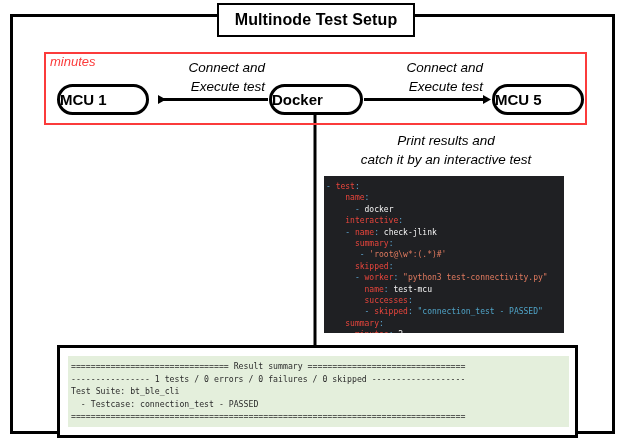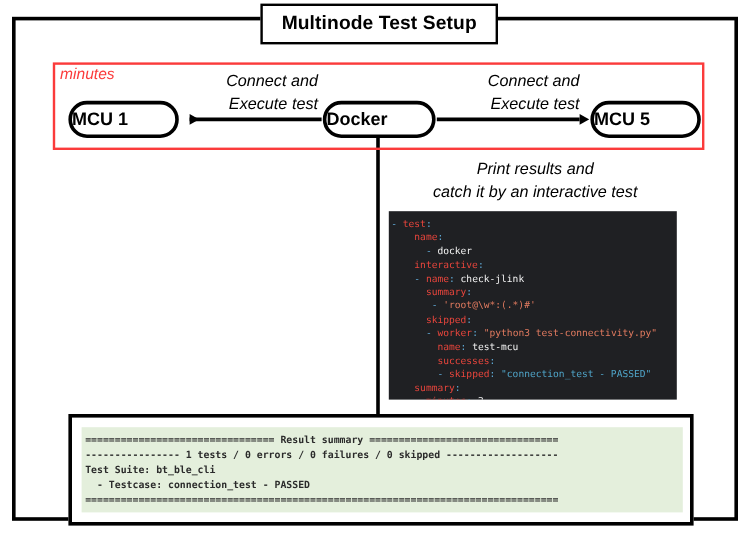--- a/index.html
+++ b/index.html
@@ -162,21 +162,20 @@
     padding: 4px 3px 4px 3px;
     overflow: hidden;
   }
   .result-inner pre {
     margin: 0;
     font-family: "DejaVu Sans Mono", "Liberation Mono", monospace;
     font-size: 8.2px;
     line-height: 12.6px;
     color: #2b2b2b;
     white-space: pre;
-    font-weight: bold;
   }
 </style>
 </head>
 <body>
 
 <div id="stage">
 
   <div class="outer-frame"></div>
 
   <svg class="arrow-svg" viewBox="0 0 629 446" xmlns="http://www.w3.org/2000/svg">

